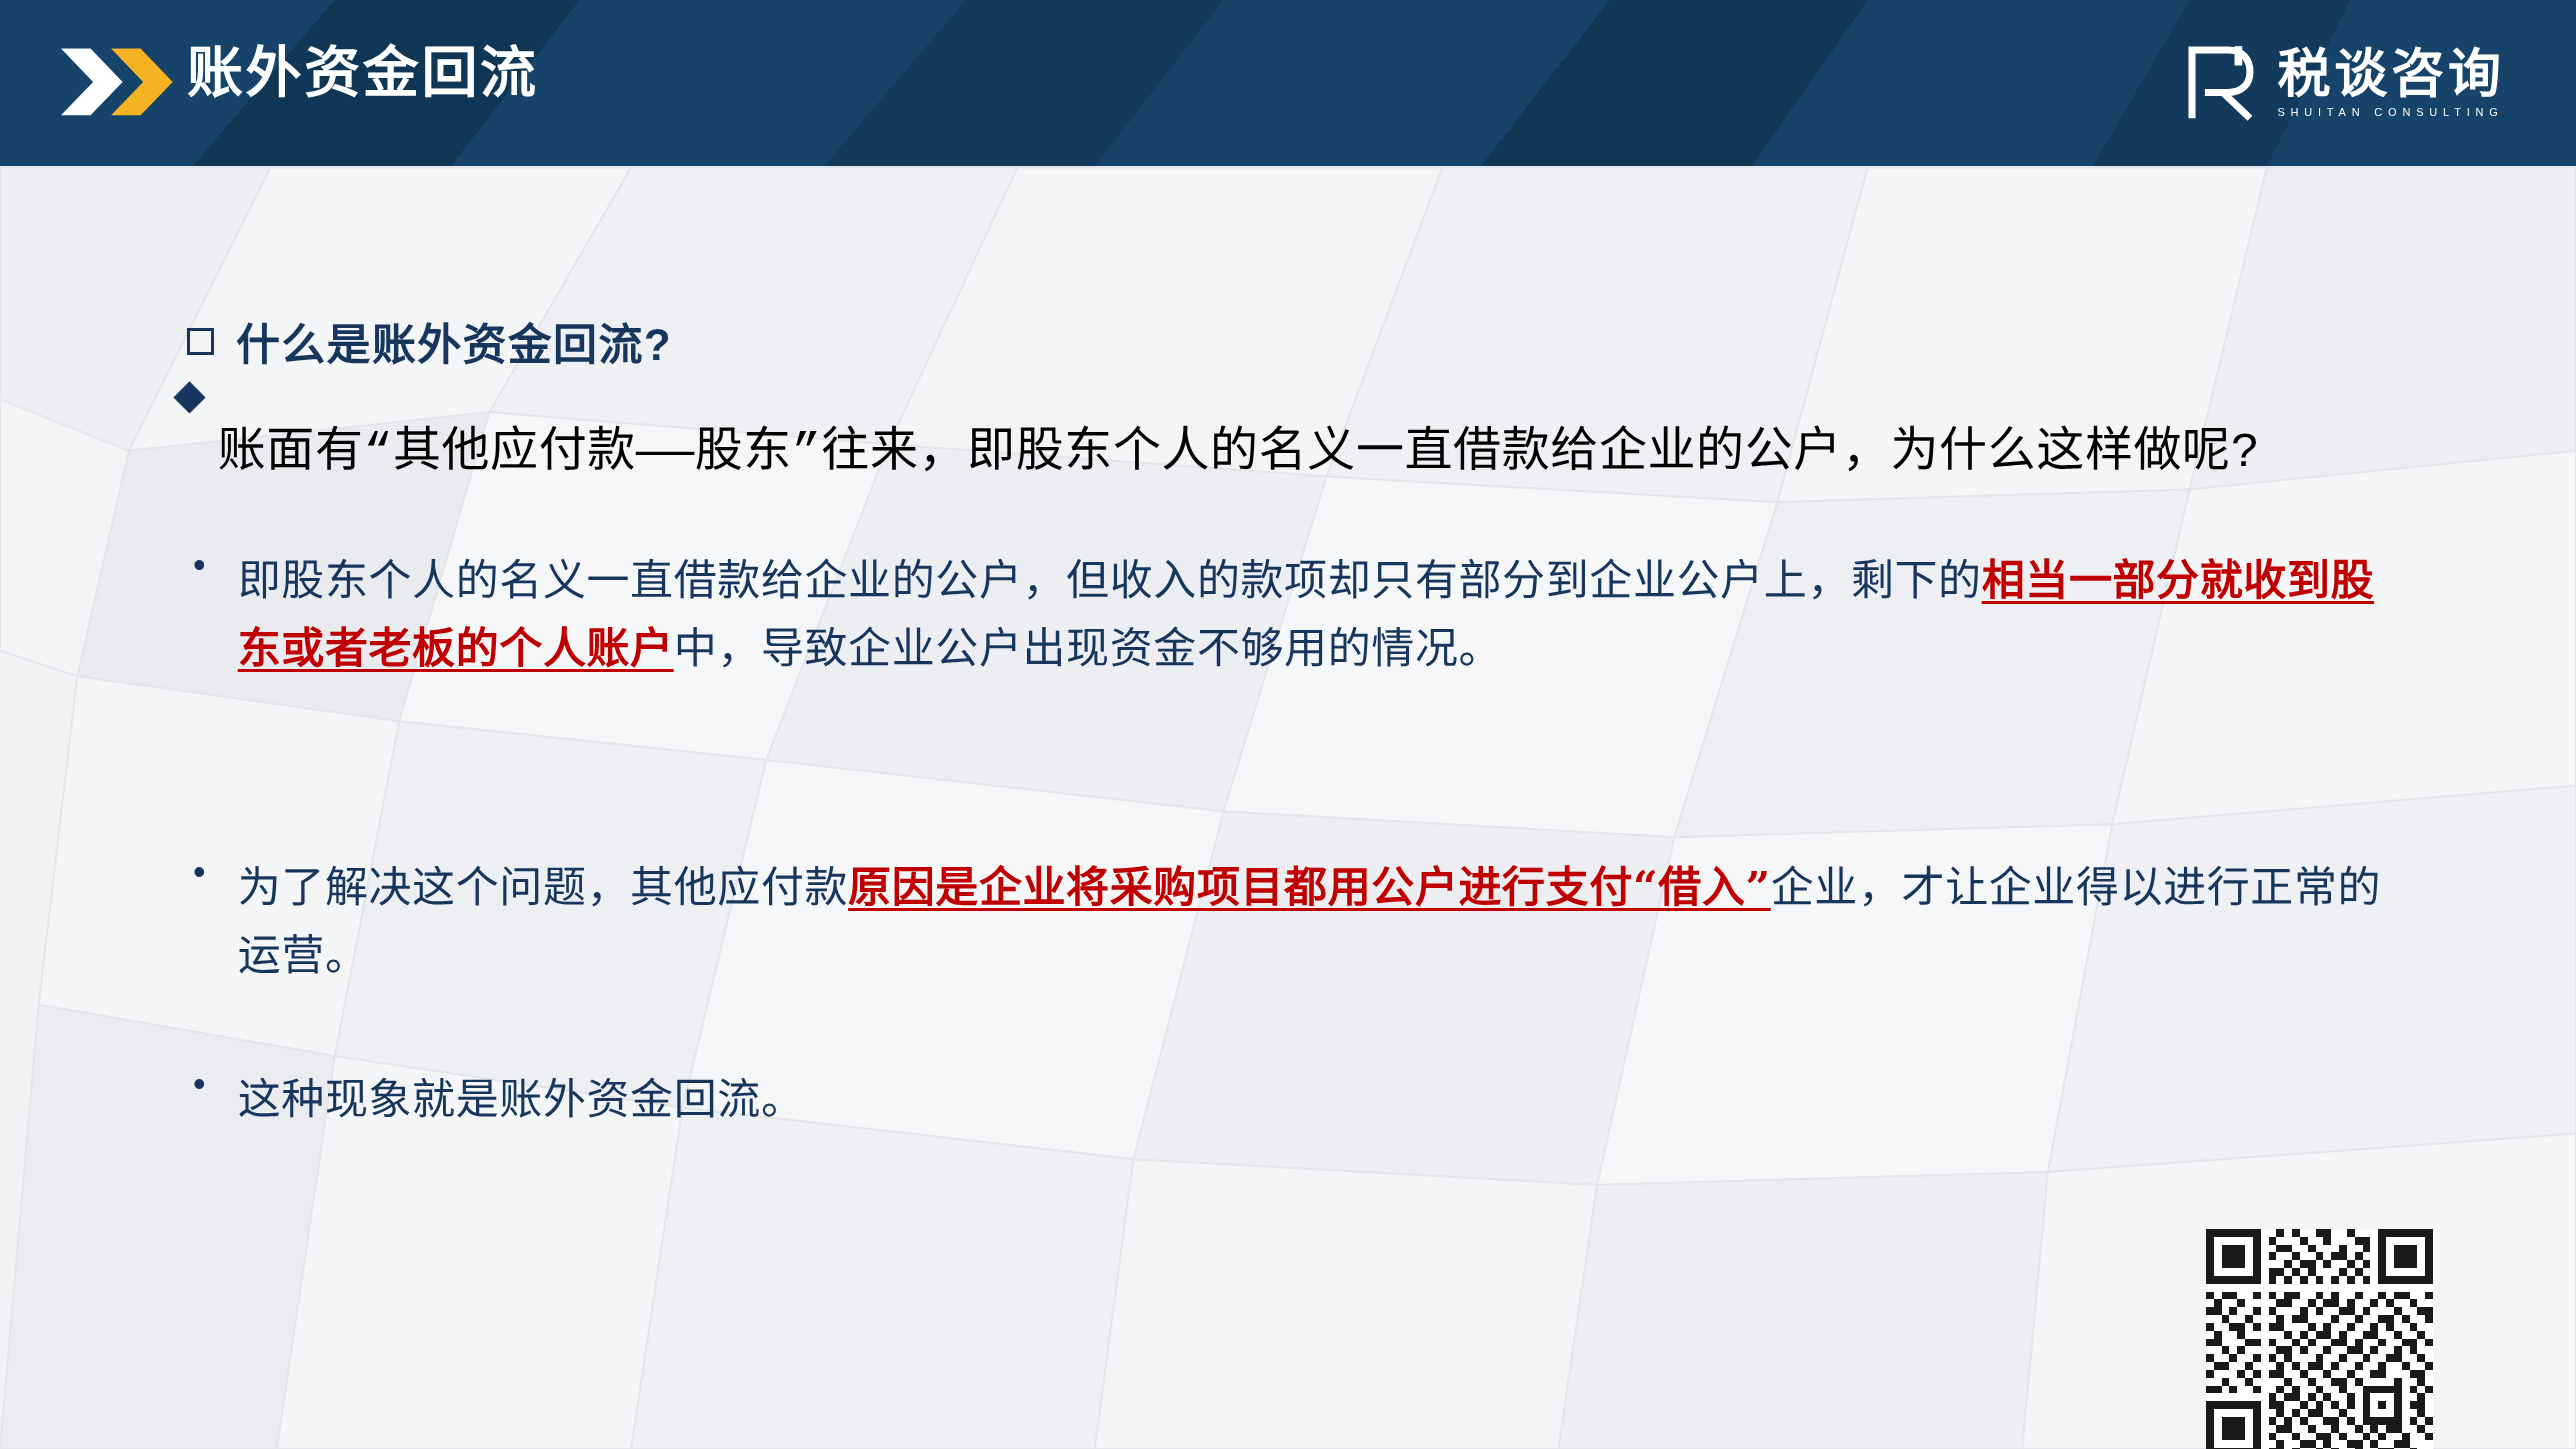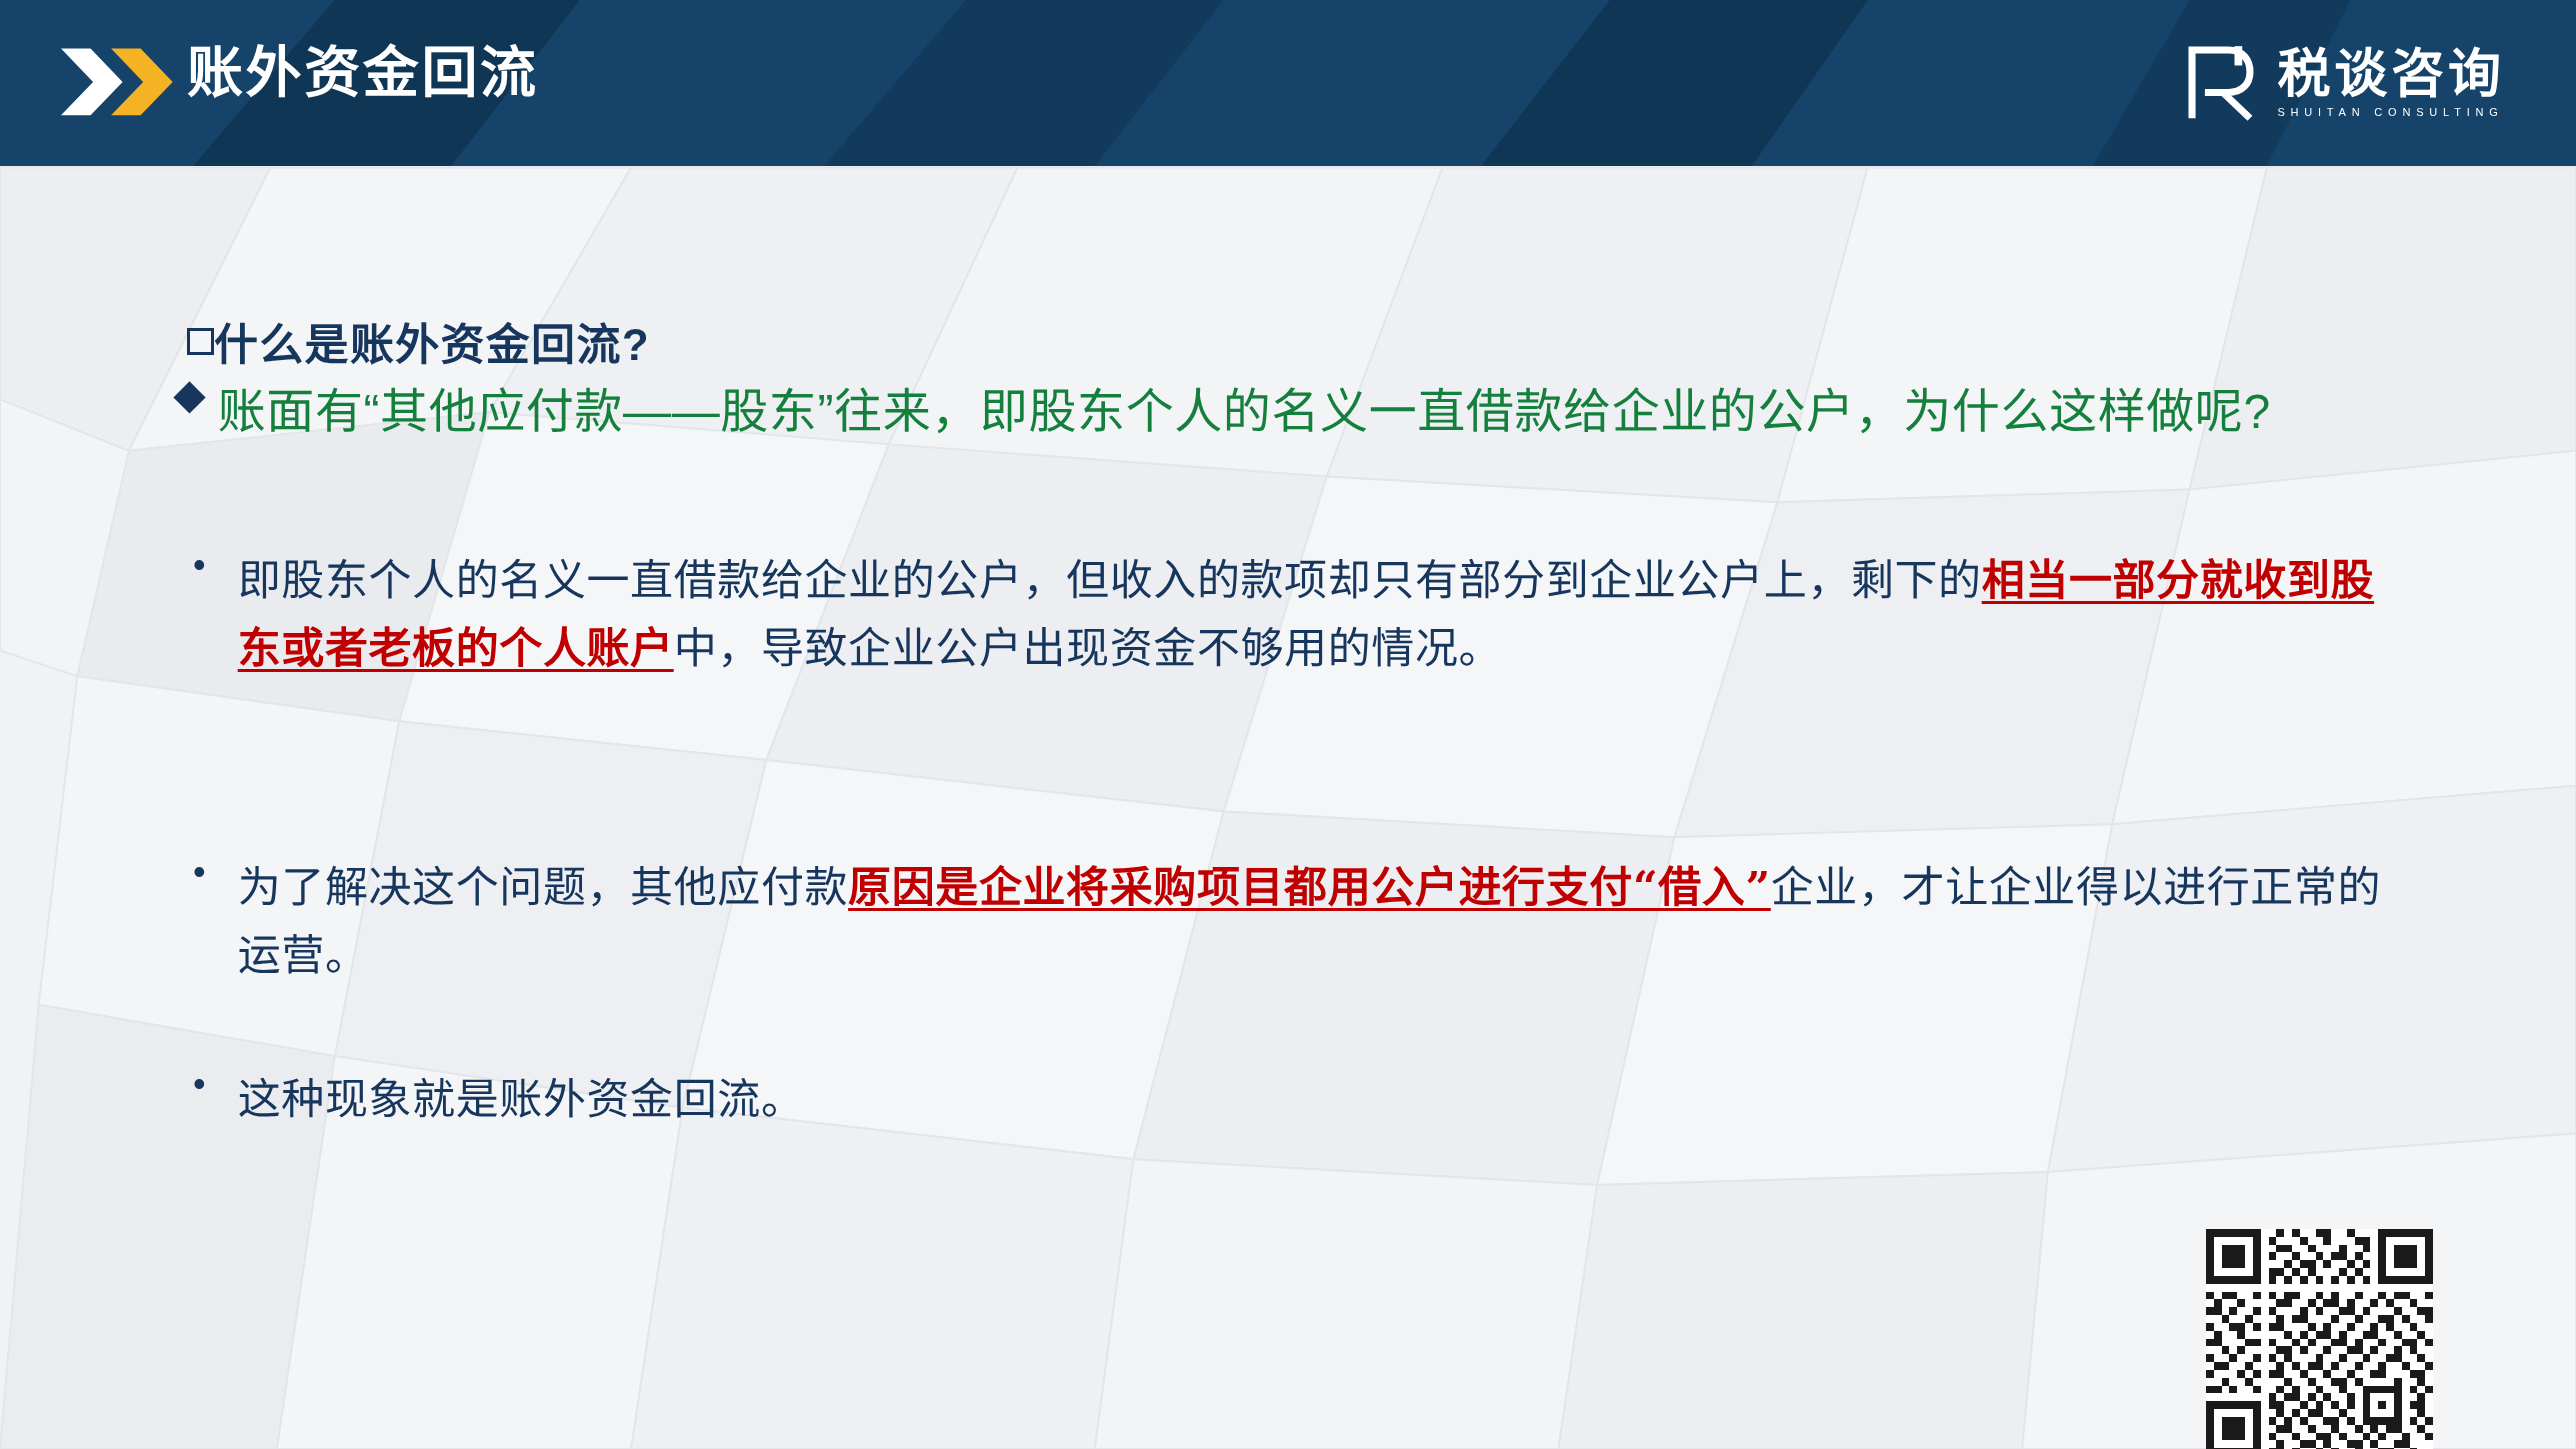--- a/index.html
+++ b/index.html
@@ -100,20 +100,21 @@
     width: 2576px;
     height: 1283px;
   }
 
   .block-heading {
     position: absolute;
     left: 187px;
     top: 143px;
     display: flex;
     align-items: center;
+    gap: 22px;
     color: #17365d;
   }
   .sq-bullet {
     width: 27px;
     height: 27px;
     border: 3.9px solid #17365d;
     box-sizing: border-box;
     flex: none;
   }
   .block-heading-text {
@@ -149,23 +150,24 @@
   }
 
   .p-lead {
     left: 173px;
     top: 210px;
     width: 2202px;
   }
   .p-lead .ptext {
     font-size: 48px;
     line-height: 1.5;
-    color: #15803d;
-    font-family: Liberation Sans, sans-serif;
+    color: #000000;
+    font-family: Liberation Mono, monospace;
     letter-spacing: 0.6px;
+    margin-top: 41px;
   }
 
   .p-sub {
     left: 193px;
     width: 2202px;
   }
   .p-sub .ptext {
     font-size: 43px;
     line-height: 1.58;
     color: #17365d;

